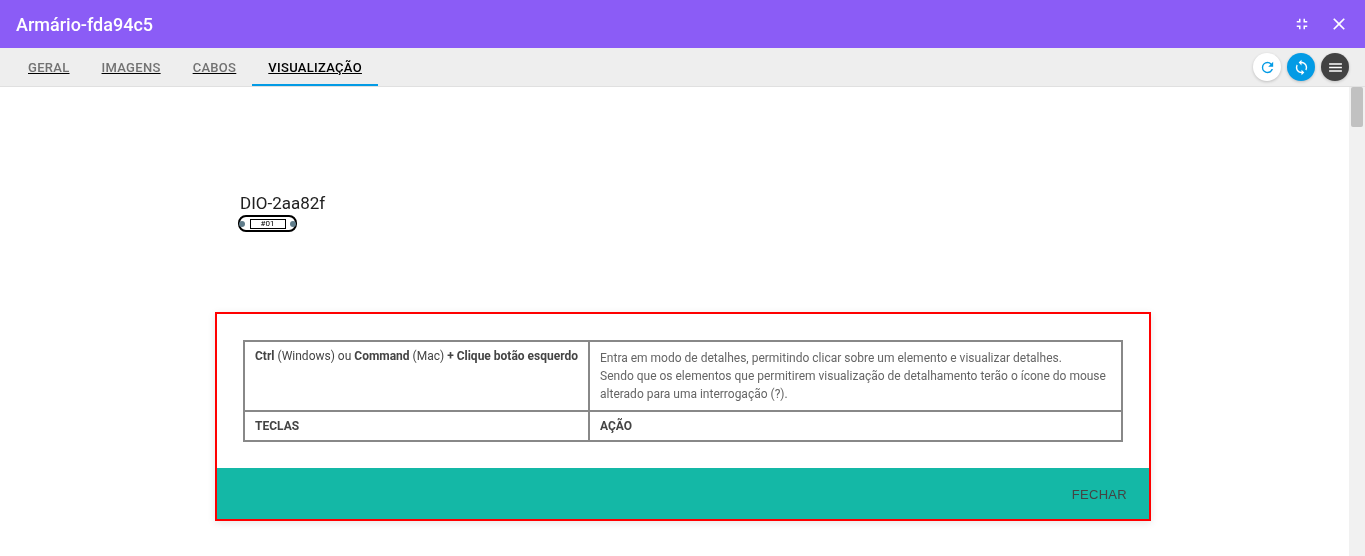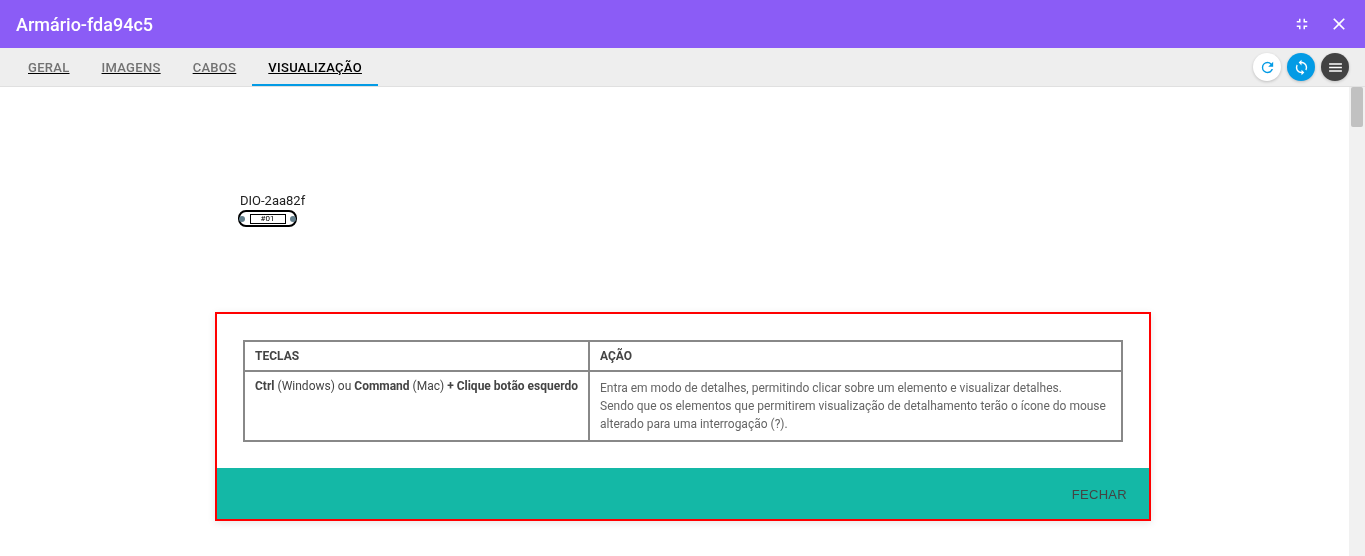--- a/index.html
+++ b/index.html
@@ -117,21 +117,21 @@
       height: 40px;
       background: #c1c1c1;
       border-radius: 2px;
     }
     .device {
       position: absolute;
       left: 238px;
       top: 106px;
     }
     .device-label {
-      font-size: 13px;
+      font-size: 17px;
       color: #212121;
       margin-bottom: 2px;
       padding-left: 2px;
     }
     .device-shape {
       width: 59px;
       height: 17px;
       background: #fff;
       border: 2px solid #000;
       border-radius: 8px;
@@ -269,32 +269,32 @@
     <div class="device-shape">
       <div class="device-port">#01</div>
     </div>
   </div>
 
   <div class="dialog">
     <div class="dialog-body">
       <table class="info-table">
         <tbody>
             <tr>
-          <th>TECLAS</th>
-          <th>AÇÃO</th>
-        </tr>
-        <tr>
           <td class="keys">
             <span class="b">Ctrl</span><span> (Windows) ou </span><span class="b">Command</span><span> (Mac) </span><span class="b">+ Clique botão esquerdo</span>
           </td>
           <td class="action">
             <span>Entra em modo de detalhes, permitindo clicar sobre um elemento e visualizar detalhes.</span><br>
             <span>Sendo que os elementos que permitirem visualização de detalhamento terão o ícone do mouse alterado para uma interrogação (?).</span>
           </td>
         </tr>
+        <tr>
+          <th>TECLAS</th>
+          <th>AÇÃO</th>
+        </tr>
       </tbody>
         </table>
     </div>
     <div class="dialog-footer">
       <button class="close-btn">FECHAR</button>
     </div>
   </div>
 </div>
 
 <div class="scrollbar-track">

